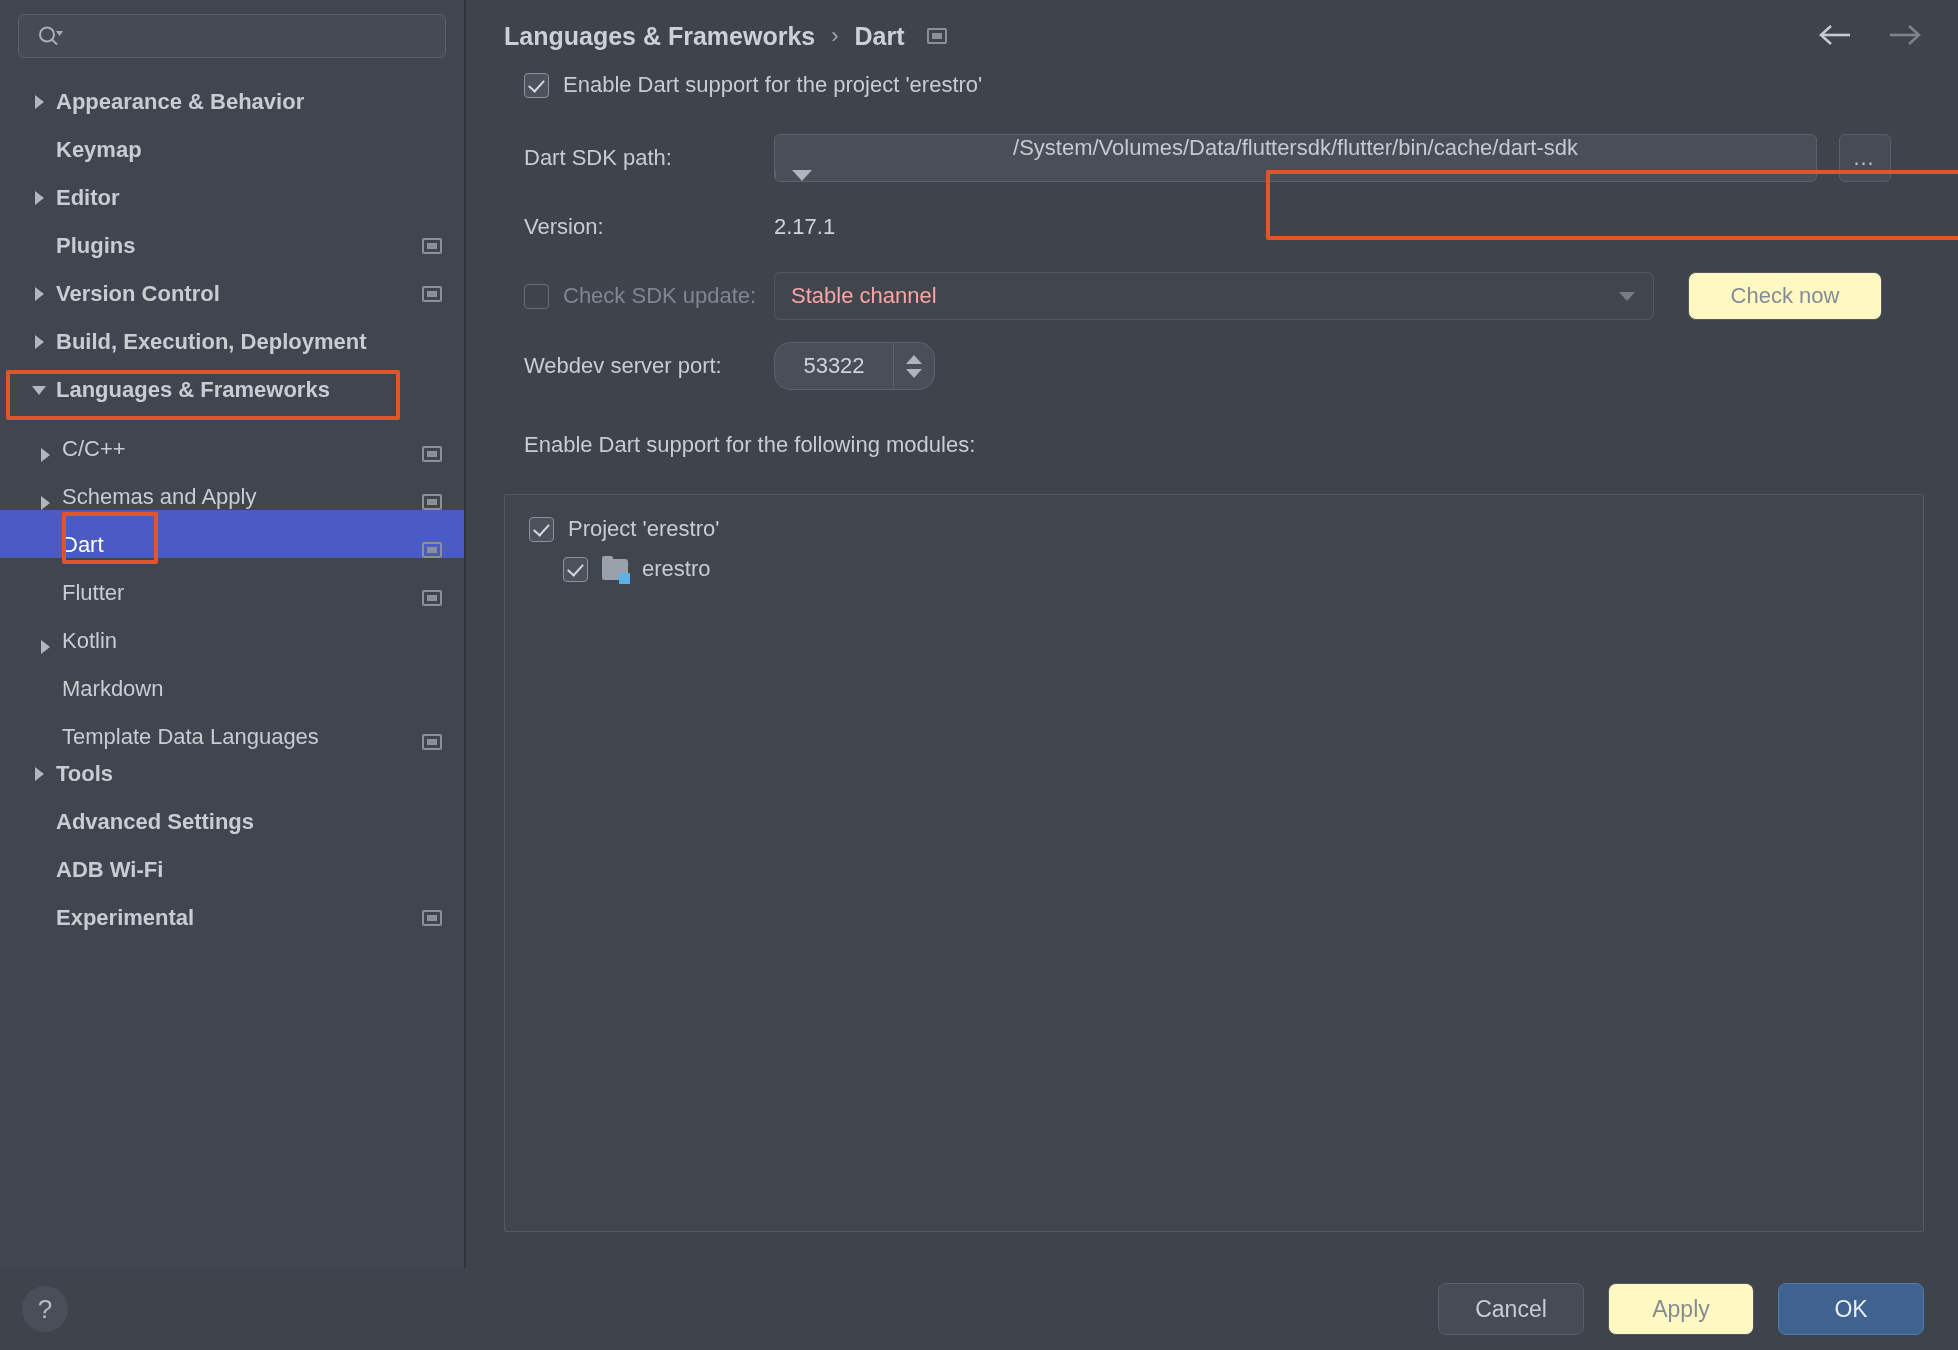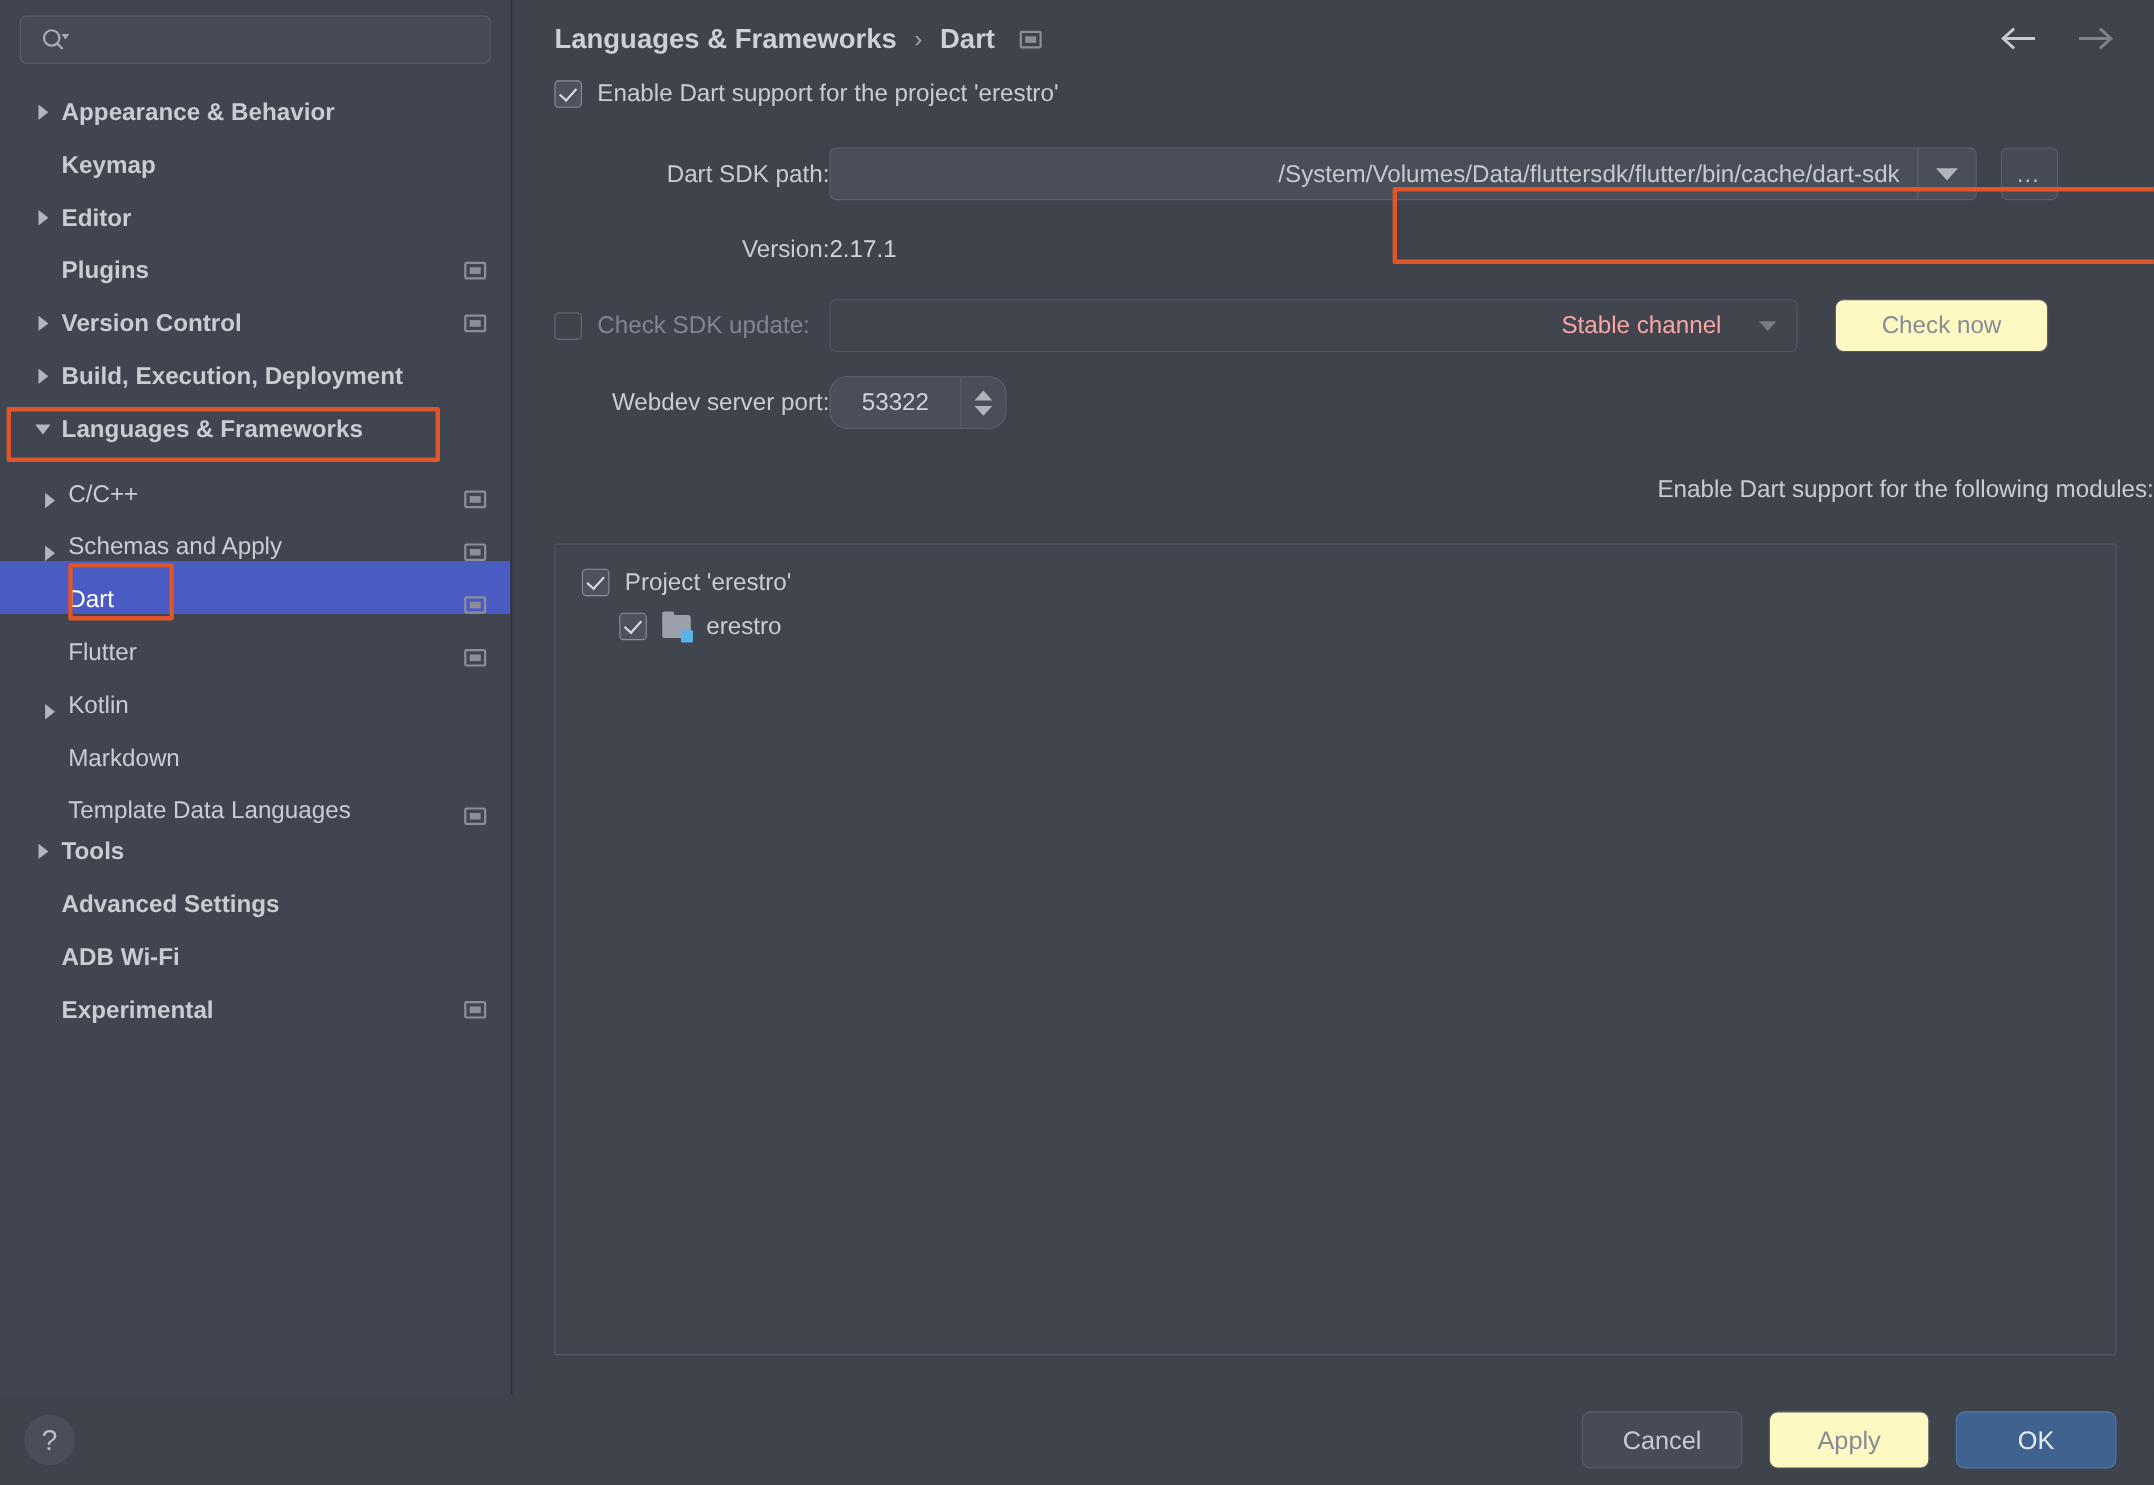--- a/index.html
+++ b/index.html
@@ -167,21 +167,21 @@
   .nav-arrows {
     position: absolute;
     right: 34px;
     top: 22px;
     display: flex;
     gap: 28px;
     align-items: center;
   }
   .nav-arrow { cursor: default; }
 
-  .form { margin-left: 38px; margin-top: 24px; text-align: right; }
+  .form { margin-left: 58px; margin-top: 24px; }
 
   .cb-row { display: flex; align-items: center; }
   .checkbox {
     width: 25px; height: 25px;
     border: 1px solid #8d9199;
     border-radius: 4px;
     background: #55596420;
     box-sizing: border-box;
     display: inline-flex;
     align-items: center;
@@ -252,21 +252,21 @@
     align-items: center;
     justify-content: center;
     flex: 0 0 auto;
   }
   .tri-down {
     width: 0; height: 0;
     border-left: 10px solid transparent;
     border-right: 10px solid transparent;
     border-top: 11px solid #b0b4bb;
   }
-  .sdk-combo { width: 1043px; }
+  .sdk-combo { width: 1043px; flex-direction: column; }
   .channel-combo {
     width: 880px;
     background: #41454e;
     border-color: #545863;
   }
   .channel-combo .drop { border-left: 0; }
   .channel-combo .tri-down { border-top-color: #777c85; border-left-width: 8px; border-right-width: 8px; border-top-width: 9px;}
 
   .dots-btn {
     width: 52px; height: 48px;

